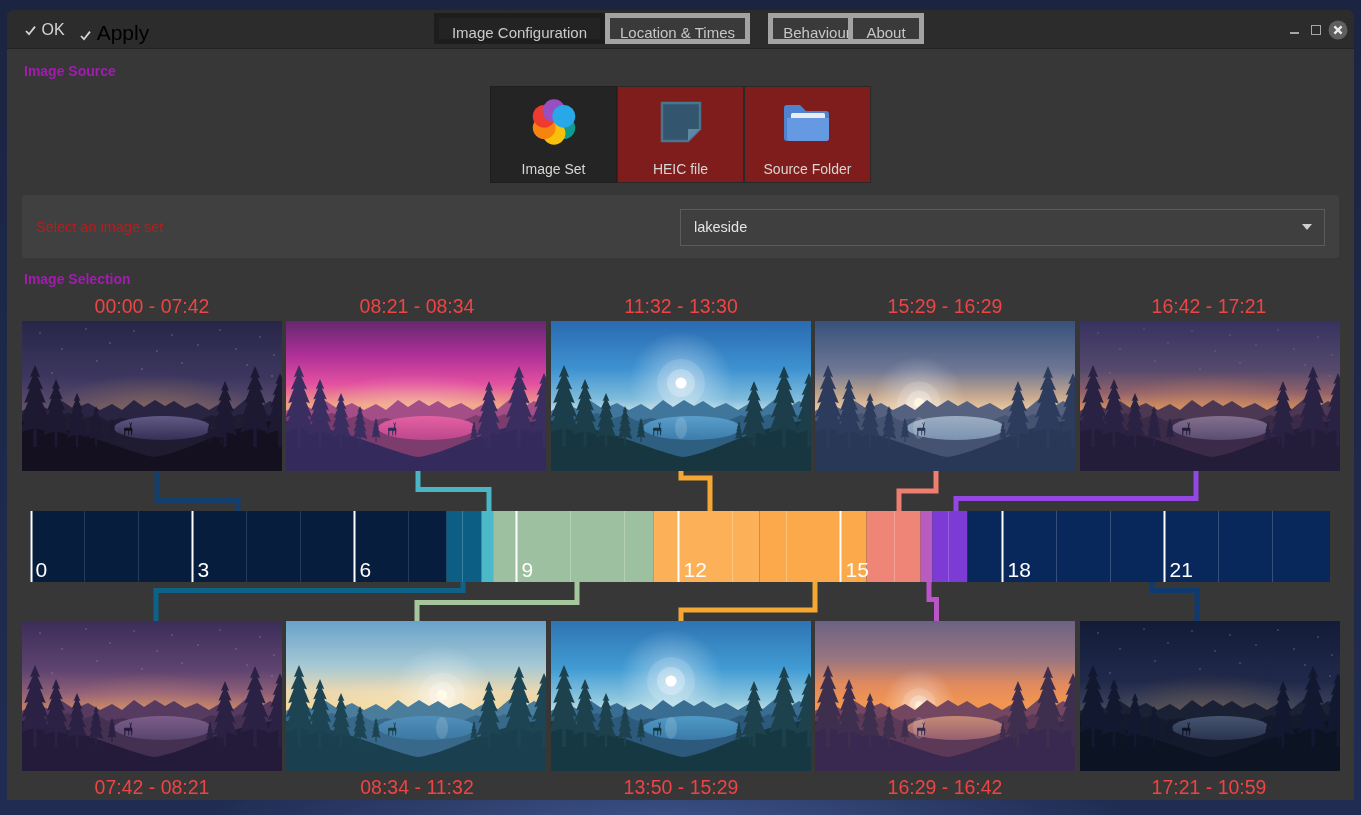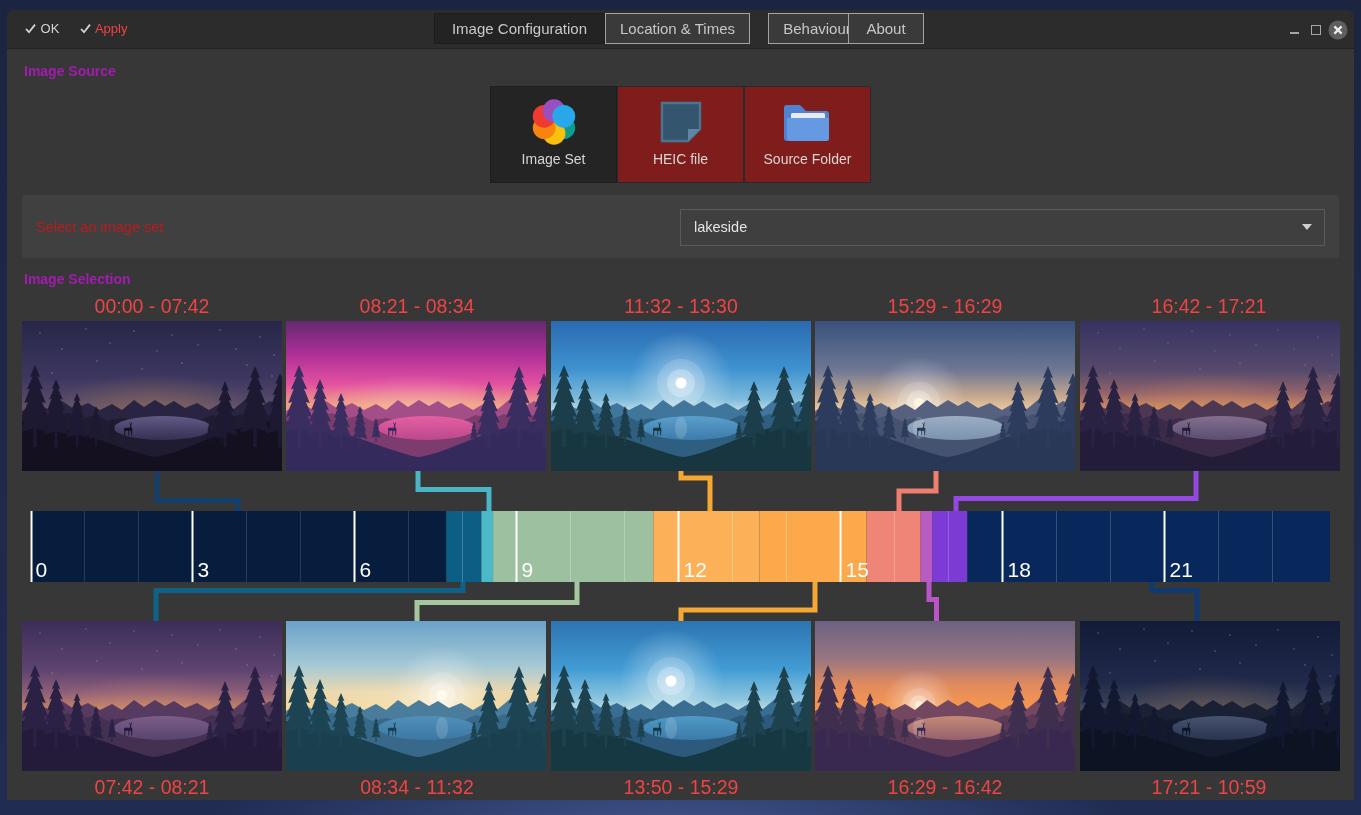--- a/index.html
+++ b/index.html
@@ -2,29 +2,29 @@
 <html><head><meta charset="utf-8"><style>
 
 *{margin:0;padding:0;box-sizing:border-box}
 html,body{width:1361px;height:815px;overflow:hidden}
 body{font-family:"Liberation Sans",sans-serif;position:relative;
  background:radial-gradient(650px 140px at 49% 102%, rgba(88,118,188,.55), rgba(0,0,0,0) 72%),
  linear-gradient(#1b2440,#202c52)}
 .abs{position:absolute}
 .win{position:absolute;left:7px;top:10px;width:1347px;height:790px;background:#373737;border-radius:7px 7px 0 0}
 .tbar{position:absolute;left:7px;top:10px;width:1347px;height:39px;background:#2c2c2c;border-radius:7px 7px 0 0;border-bottom:1px solid #232323}
-.tab{position:absolute;top:13px;height:31px;line-height:30px;text-align:center;font-size:15px;color:#c9c7c4;background:#3a3a3a;border:1px solid #a3a3a3}
+.tab{position:absolute;top:13px;height:31px;line-height:30px;text-align:center;font-size:15px;color:#c9c7c4;background:#3a3a3a;border:5px solid #a3a3a3}
 .tab.on{background:#232323;border-color:#1d1d1d;color:#cbc9c6}
 .hdr{position:absolute;font-size:14px;font-weight:bold;color:#a21caf}
 .lbl{position:absolute;font-size:14.5px;color:#b91c1c}
 .tl{position:absolute;width:260px;text-align:center;font-size:19.5px;color:#ef4444}
 .th{position:absolute;display:block}
 .gbtn{position:absolute;top:86px;height:97px;width:127px;background:#7f1d1d;border:1px solid #292929;text-align:center}
 .gbtn.sel{background:#242424;border-color:#1e1e1e}
-.gbtn .cap{display:block;margin-top:1px;font-size:14px;color:#d8d6d2}
+.gbtn .cap{display:block;margin-top:11px;font-size:14px;color:#d8d6d2}
 .gbtn svg{margin-top:11px}
 
 </style></head><body>
 <svg width="0" height="0" style="position:absolute">
     <defs>
       <symbol id="pine" viewBox="0 0 30 80">
         <path d="M15,0 L20,12 17.2,11 23,24 19.8,23 25.5,37 21.8,36 28,51 23.5,49.5 30,66 16.8,62 16.8,80 13.2,80 13.2,62 0,66 6.5,49.5 2,51 8.2,36 4.5,37 10,23 7,24 12.8,11 10,12 Z"></path>
       </symbol>
       <symbol id="deer" viewBox="0 0 17 19">
         <path d="M3.5,18.5 L4,12.2 3.4,11.6 3.7,9 4.5,8.4 10.8,8.4 11.3,5.2 10,2.2 10.7,1.8 12,4.4 12.7,1.6 13.5,1.9 12.7,5.2 12.4,8.4 13.5,8.7 14,9.6 14,12 13.5,18.5 12.6,18.5 12.3,12.6 10.9,12.3 10.1,12.6 9.9,18.5 9,18.5 8.7,12.4 6.1,12.3 5.3,12.6 4.9,18.5 Z"></path>
@@ -46,24 +46,24 @@
         <circle cx="160" cy="42" r="0.7" fill="#cfd8ea"></circle>
         <circle cx="225" cy="44" r="0.7" fill="#cfd8ea"></circle>
         <circle cx="30" cy="52" r="0.7" fill="#cfd8ea"></circle>
         <circle cx="120" cy="48" r="0.7" fill="#cfd8ea"></circle>
         <circle cx="250" cy="55" r="0.7" fill="#cfd8ea"></circle>
       </g>
     </defs>
   </svg>
 <div class="win"></div>
 <div class="tbar"></div>
-<div class="abs" style="left:24px;top:21px;font-size:13px;color:#d7d5d2"><svg width="13" height="13" viewBox="0 0 13 13" style="vertical-align:-2px">
+<div class="abs" style="left:24px;top:21px;font-size:16px;color:#d7d5d2"><svg width="13" height="13" viewBox="0 0 13 13" style="vertical-align:-2px">
       <path d="M2,7 L5,10.2 L11,2.6" fill="none" stroke="#d7d5d2" stroke-width="1.8"></path>
     </svg> OK</div>
-<div class="abs" style="left:79px;top:21px;font-size:13px;color:#ef4444"><svg width="13" height="13" viewBox="0 0 13 13" style="vertical-align:-2px">
+<div class="abs" style="left:79px;top:21px;font-size:21px;color:#000000"><svg width="13" height="13" viewBox="0 0 13 13" style="vertical-align:-2px">
       <path d="M2,7 L5,10.2 L11,2.6" fill="none" stroke="#d7d5d2" stroke-width="1.8"></path>
     </svg> Apply</div>
 <div class="tab on" style="left:434px;width:171px">Image Configuration</div>
 <div class="tab" style="left:605px;width:145px">Location &amp; Times</div>
 <div class="tab" style="left:768px;width:98px">Behaviour</div>
 <div class="tab" style="left:848px;width:76px">About</div>
 <div class="abs" style="left:1290px;top:32px;width:9px;height:1.6px;background:#a6a6a6"></div>
 <div class="abs" style="left:1311px;top:25px;width:10px;height:10px;border:1.3px solid #a6a6a6"></div>
 <svg class="abs" style="left:1328px;top:20px" width="20" height="20" viewBox="0 0 20 20">
     <circle cx="10" cy="10" r="9.5" fill="#5f5f5f"></circle>

